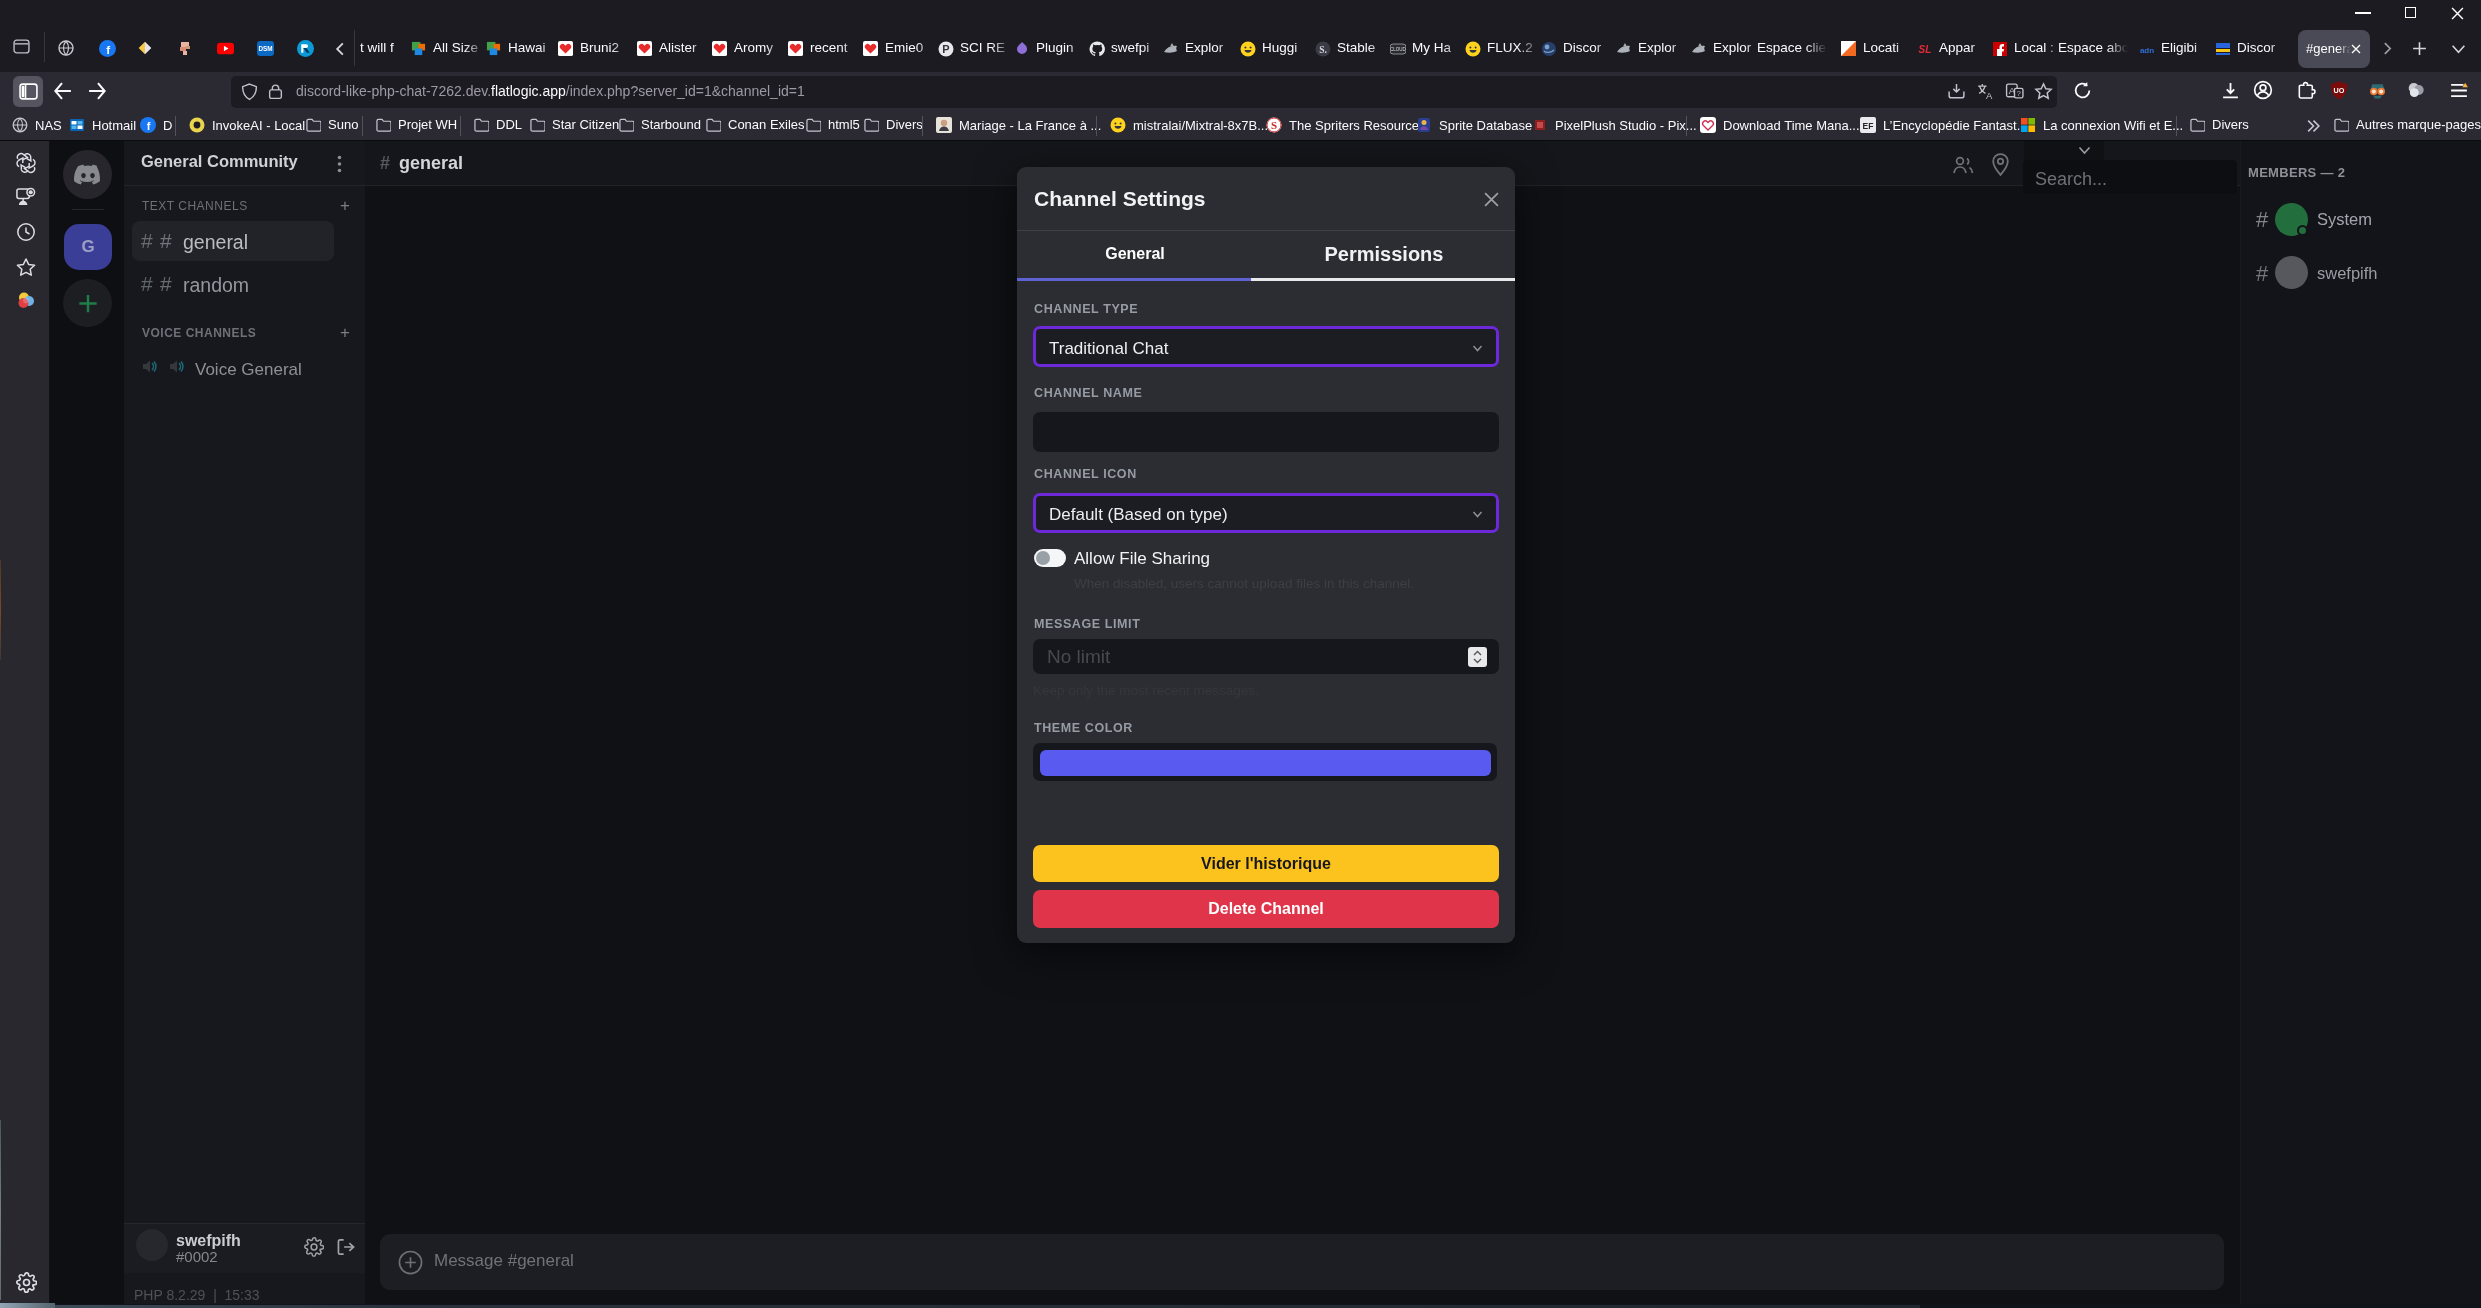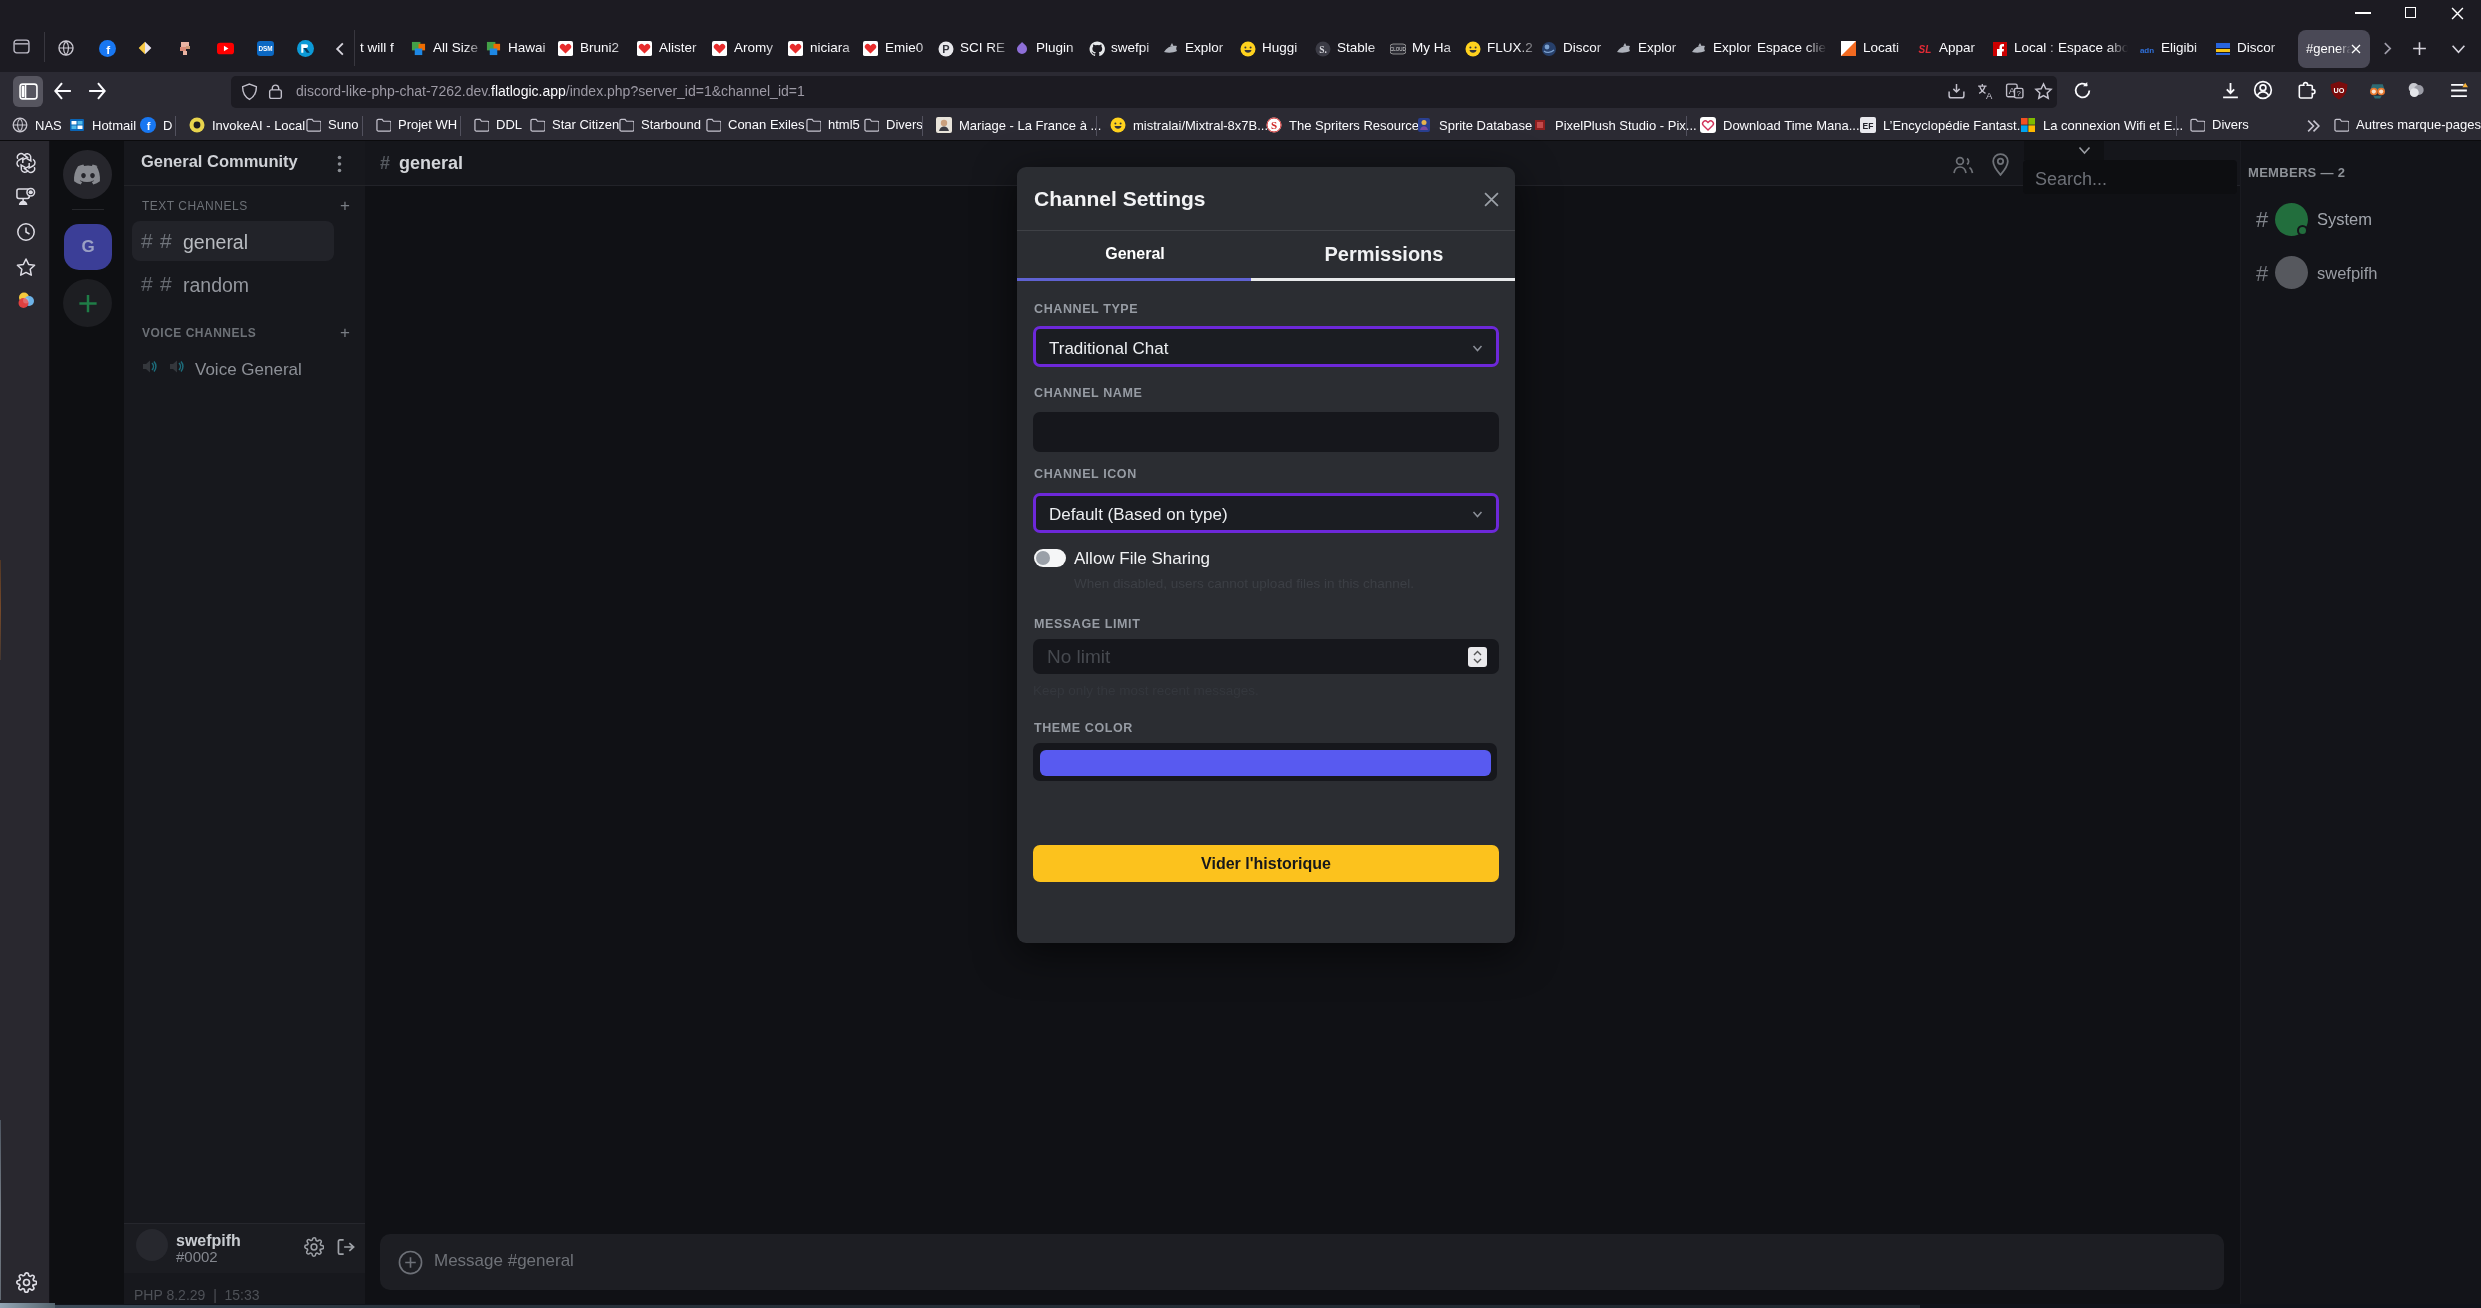--- a/index.html
+++ b/index.html
@@ -116,21 +116,21 @@
             <rect x="0" y="0" width="16" height="16" rx="2" fill="#fff"></rect>
             <path d="M8 13.2 2.8 8.2a3 3 0 0 1 0-4.2 3 3 0 0 1 4.2 0l1 1 1-1a3 3 0 0 1 4.2 0 3 3 0 0 1 0 4.2z" fill="#e82c2c"></path>
           </svg></span>
         <span class="lbl">Aromy</span>
       </div>
 <div class="tab fadeout" style="left:788px;width:76px">
         <span class="fav"><svg width="15" height="15" viewBox="0 0 16 16">
             <rect x="0" y="0" width="16" height="16" rx="2" fill="#fff"></rect>
             <path d="M8 13.2 2.8 8.2a3 3 0 0 1 0-4.2 3 3 0 0 1 4.2 0l1 1 1-1a3 3 0 0 1 4.2 0 3 3 0 0 1 0 4.2z" fill="#e82c2c"></path>
           </svg></span>
-        <span class="lbl">niciara</span>
+        <span class="lbl">recent</span>
       </div>
 <div class="tab fadeout" style="left:863px;width:76px">
         <span class="fav"><svg width="15" height="15" viewBox="0 0 16 16">
             <rect x="0" y="0" width="16" height="16" rx="2" fill="#fff"></rect>
             <path d="M8 13.2 2.8 8.2a3 3 0 0 1 0-4.2 3 3 0 0 1 4.2 0l1 1 1-1a3 3 0 0 1 4.2 0 3 3 0 0 1 0 4.2z" fill="#e82c2c"></path>
           </svg></span>
         <span class="lbl">Emie0</span>
       </div>
 <div class="tab fadeout" style="left:938px;width:76px">
         <span class="fav"><svg width="16" height="16" viewBox="0 0 16 16">
@@ -604,13 +604,14 @@
 <div class="abs" style="left:30px;top:479px;color:#46494f;font-size:19px">No limit</div>
 <div class="abs" style="left:451px;top:480px;width:19px;height:20px;background:#e9e9ec;border-radius:3px"></div>
 <svg class="abs" style="left:455px;top:483px" width="11" height="14" viewBox="0 0 11 14" fill="none" stroke="#555" stroke-width="1.4">
         <path d="M2 5 5.5 1.5 9 5M2 9l3.5 3.5L9 9"></path>
       </svg>
 <div class="abs" style="left:16px;top:516px;color:#34373d;font-size:13.5px">Keep only the most recent messages.</div>
 <div class="mlabel" style="top:554px">THEME COLOR</div>
 <div class="abs" style="left:16px;top:576px;width:464px;height:38px;background:#16171c;border-radius:7px"></div>
 <div class="abs" style="left:23px;top:583px;width:451px;height:26px;background:#585af0;border-radius:6px"></div>
 <div class="mbtn" style="top:678px;height:37px;line-height:37px;background:#fcc21d;color:#16181c">Vider l'historique</div>
+<div class="mbtn" style="top:723px;height:38px;line-height:38px;background:#df3449;color:#fff">Delete Channel</div>
 </div>
 </div>
 </body></html>

